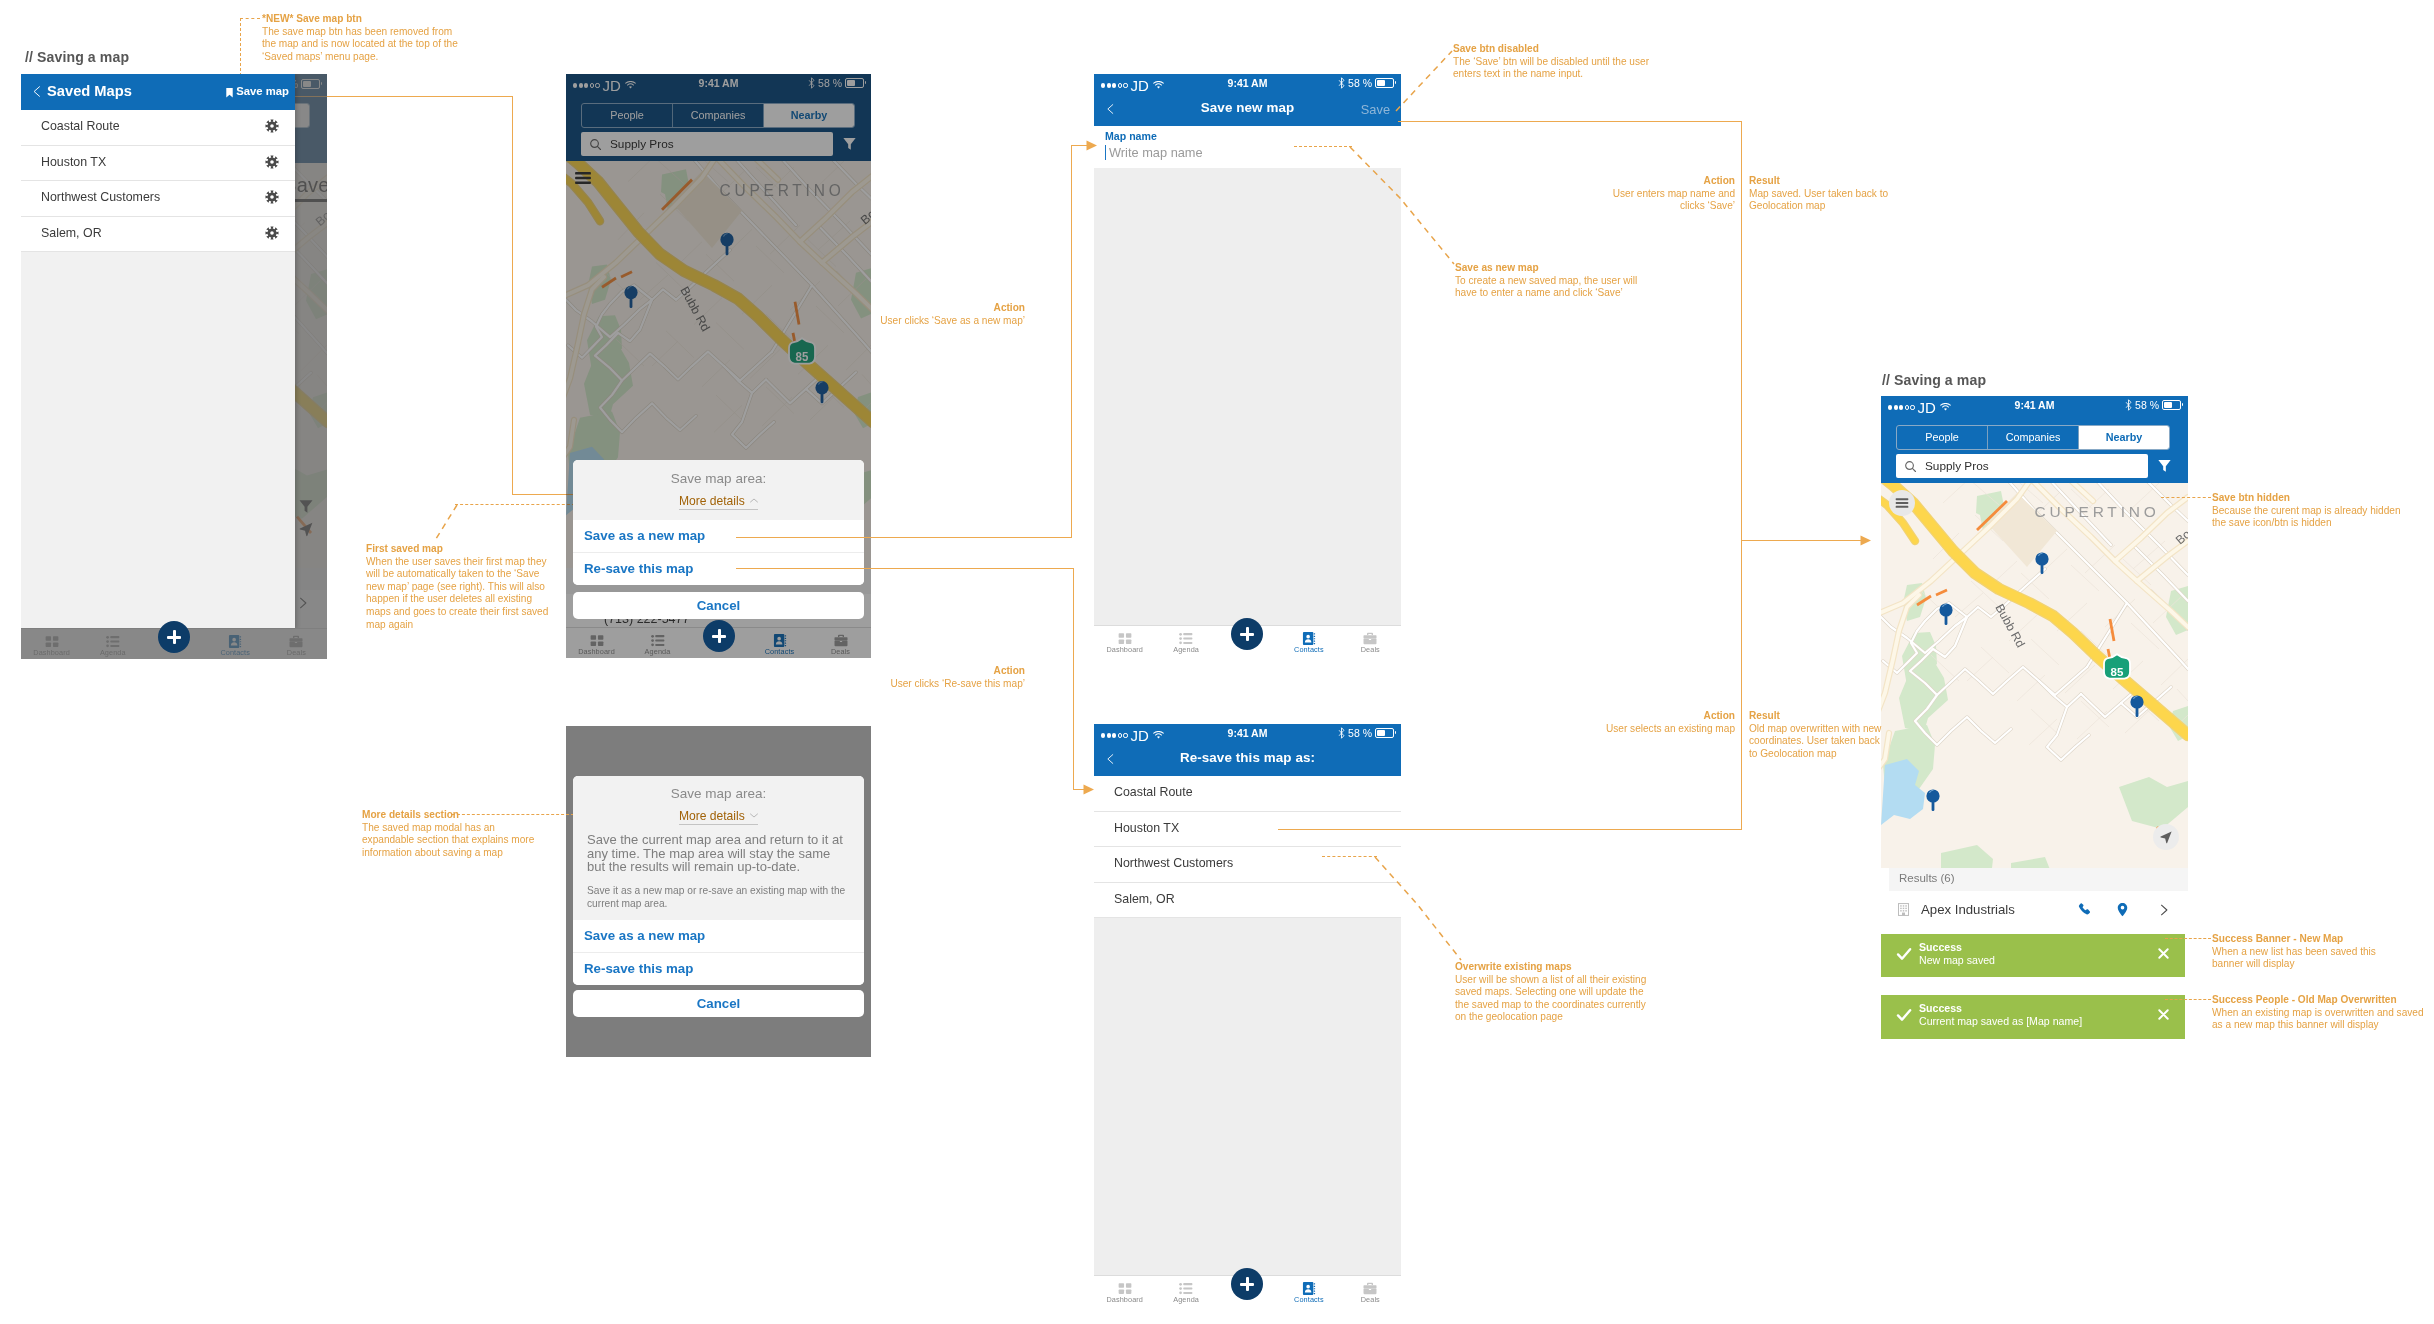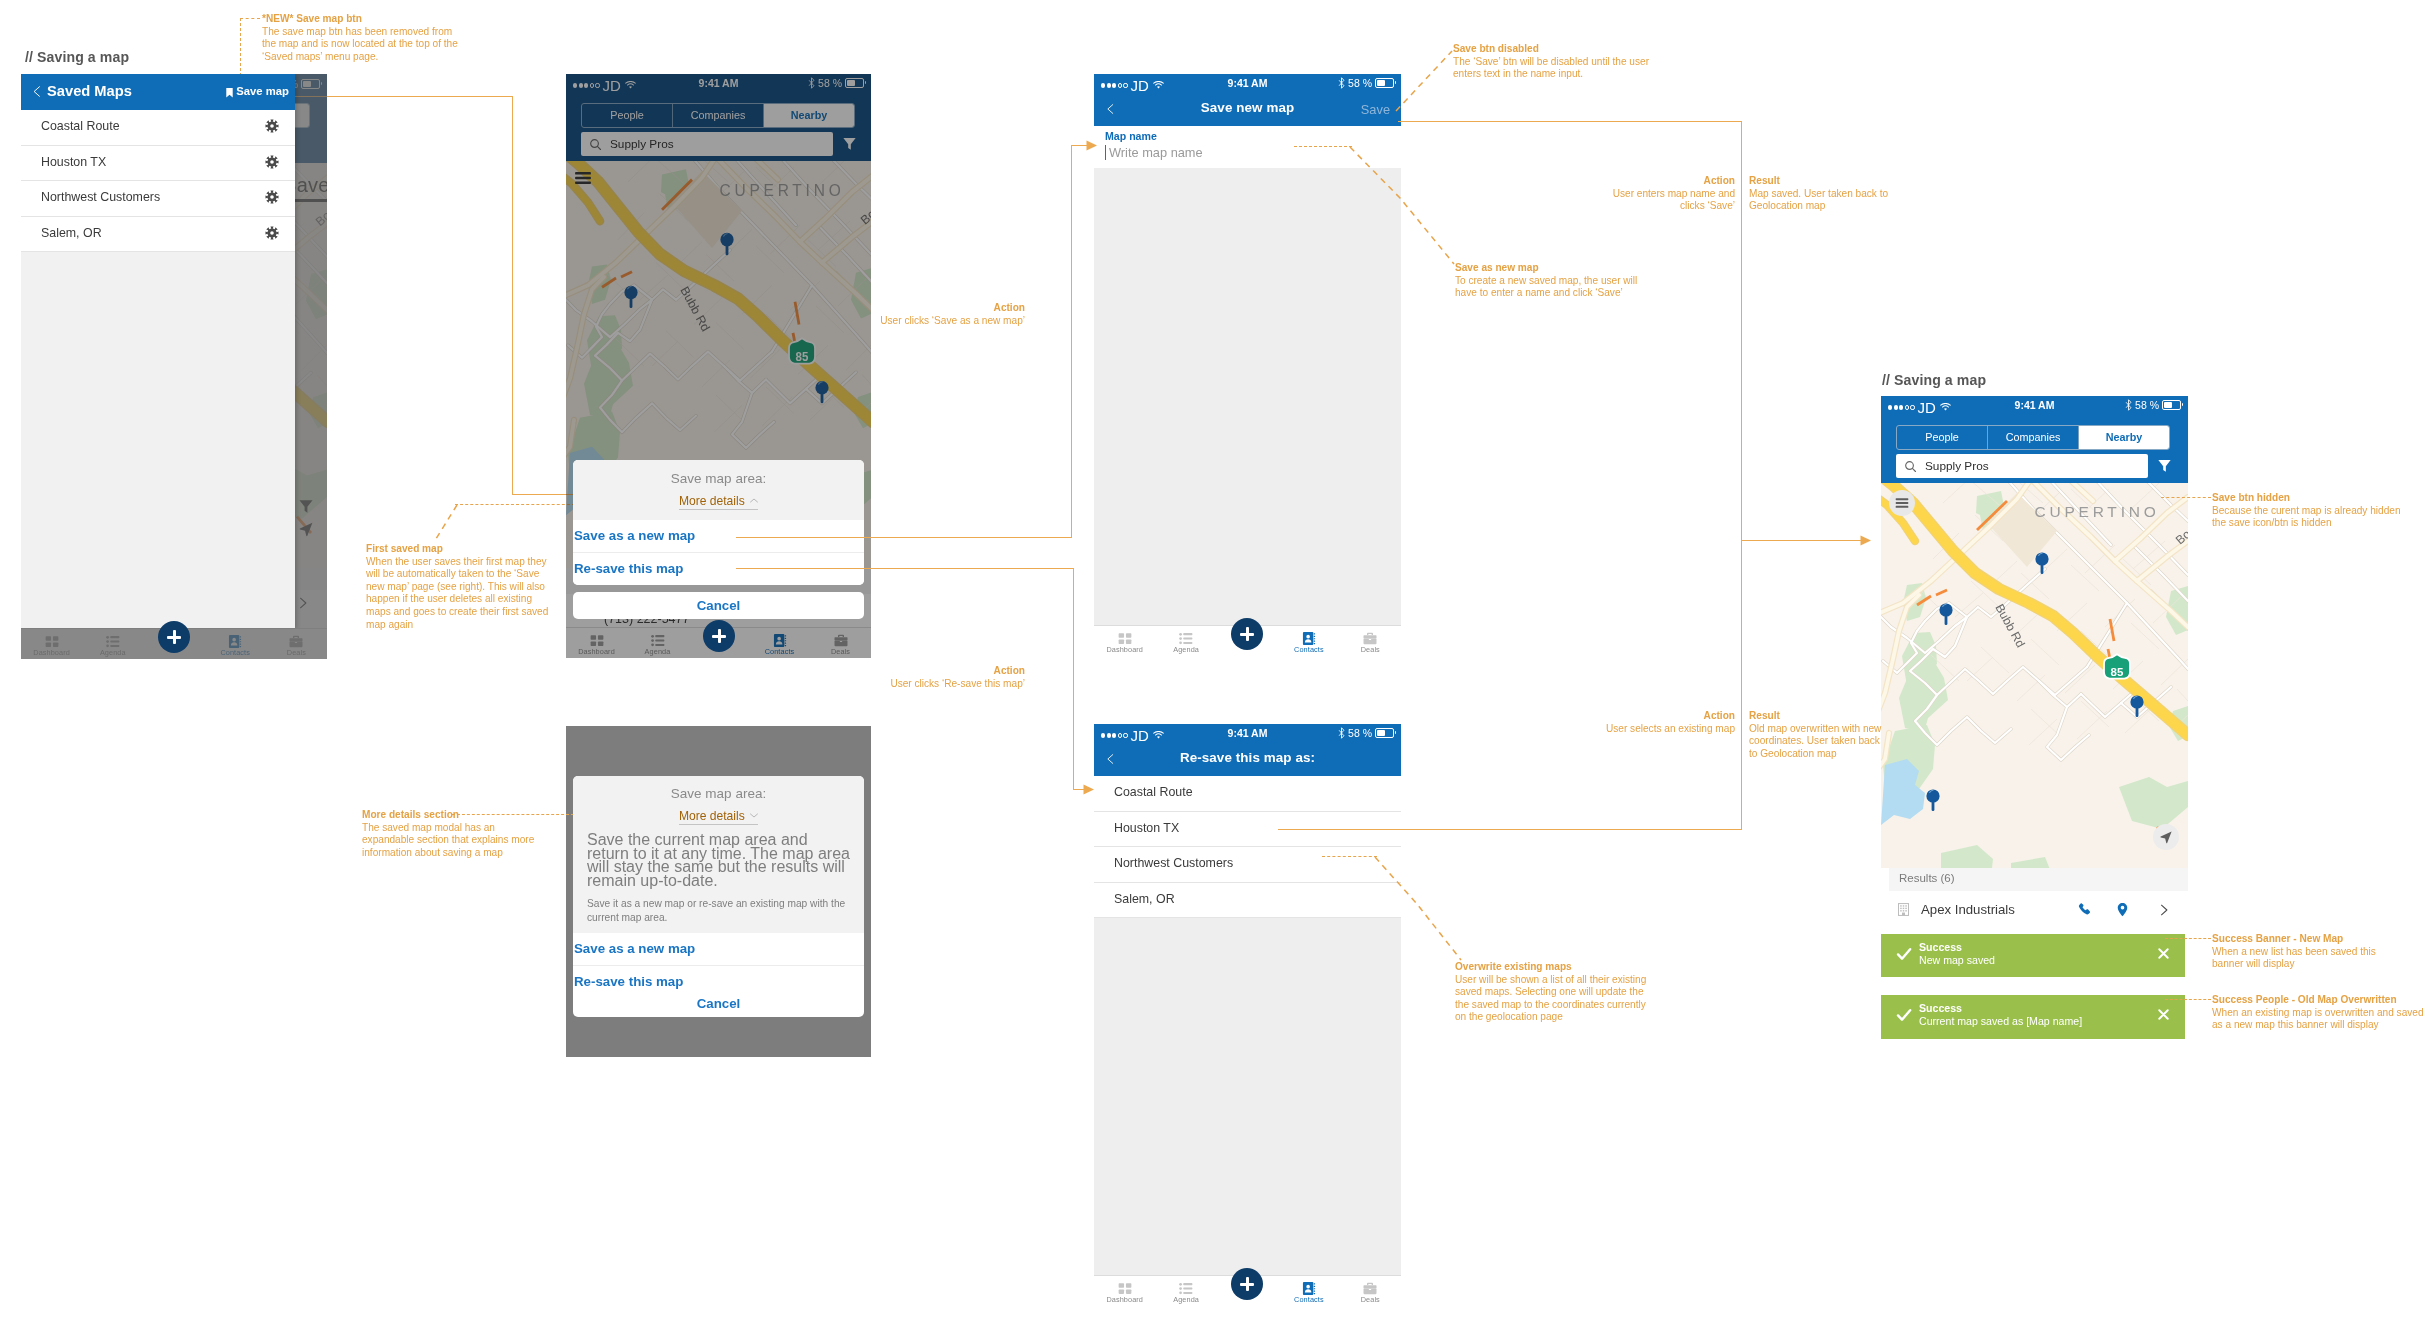--- a/index.html
+++ b/index.html
@@ -52,21 +52,21 @@
   .fab::before,.fab::after{content:"";position:absolute;background:#fff;border-radius:1px;}
   .fab::before{left:9px;right:9px;top:15px;height:3px;}
   .fab::after{top:9px;bottom:9px;left:15px;width:3px;}
 
   
   .modal{position:absolute;left:7px;right:7px;background:#fff;border-radius:5px;overflow:hidden;z-index:9;}
   .modal .mhead{background:#f2f2f2;padding:11px 0 10px;text-align:center;}
   .modal .mtitle{font-size:13.5px;color:#8a8a8a;line-height:16px;}
   .modal .mmore{font-size:12.1px;color:#a16207;margin-top:7px;display:inline-block;line-height:14px;
                 border-bottom:1px solid #c4c4c4;padding-bottom:1px;}
-  .modal .mact{height:32px;line-height:32px;padding-left:1px;font-size:13.3px;font-weight:bold;color:#1a76c4;
+  .modal .mact{height:32px;line-height:32px;padding-left:11px;font-size:13.3px;font-weight:bold;color:#1a76c4;
                border-top:1px solid #ececec;background:#fff;}
   .modal .mact.first{border-top:none;}
   .mcancel{position:absolute;left:7px;right:7px;height:27px;line-height:27px;text-align:center;background:#fff;
            border-radius:5px;font-size:13.3px;font-weight:bold;color:#1a76c4;z-index:9;}
 
   
   .ann{position:absolute;color:#e5a244;font-size:10.1px;line-height:12.6px;}
   .ann .at{font-weight:bold;display:block;font-size:10.1px;}
   .ann.right{text-align:right;}
   .dash-h{position:absolute;height:0;border-top:1.5px dashed #e8a44a;}
@@ -557,21 +557,21 @@
 
 <div class="phone" id="phone2b" style="left:566px;top:726px;width:305px;height:331px;background:#7d7d7d;">
   <div class="modal" style="top:50px;">
     <div class="mhead" style="text-align:center;padding:10px 0 0;">
       <div class="mtitle">Save map area:</div>
       <div class="mmore"><span>More details</span>
         <svg width="8" height="5" style="color:#8a8a8a;margin-left:2px;position:relative;top:-2px">
             <use href="#ic-chevDn"></use>
           </svg></div>
       <div style="text-align:left;padding:8px 14px 9px;">
-        <p style="margin:0;font-size:16px;line-height:13.5px;color:#7e7e7e;">Save the current map area and return to it at any time. The map area will stay the same but the results will remain up-to-date.</p>
+        <p style="margin:0;font-size:13px;line-height:13.5px;color:#7e7e7e;">Save the current map area and return to it at any time. The map area will stay the same but the results will remain up-to-date.</p>
         <p style="margin:10px 0 0;font-size:10.2px;line-height:13.5px;color:#7e7e7e;">Save it as a new map or re-save an existing map with the current map area.</p>
       </div>
     </div>
     <div class="mact first">Save as a new map</div>
     <div class="mact">Re-save this map</div>
   </div>
   <div class="mcancel" style="top:264px;">Cancel</div>
 </div>
 
 <div class="phone" id="phone3" style="left:1094px;top:74px;width:307px;height:582px;background:#eeeeee;">

